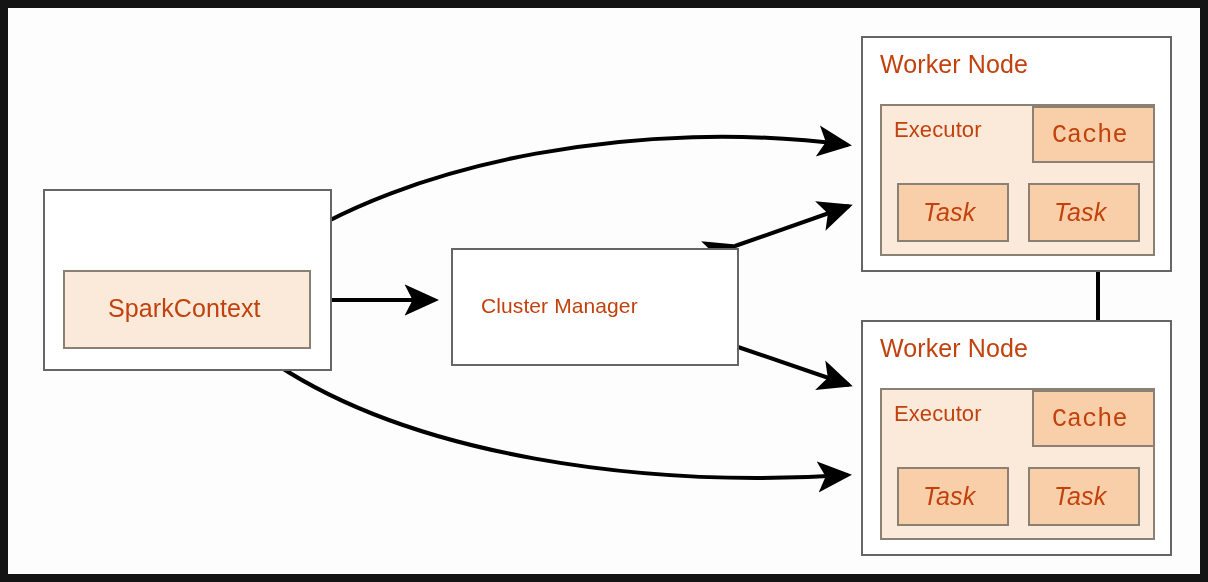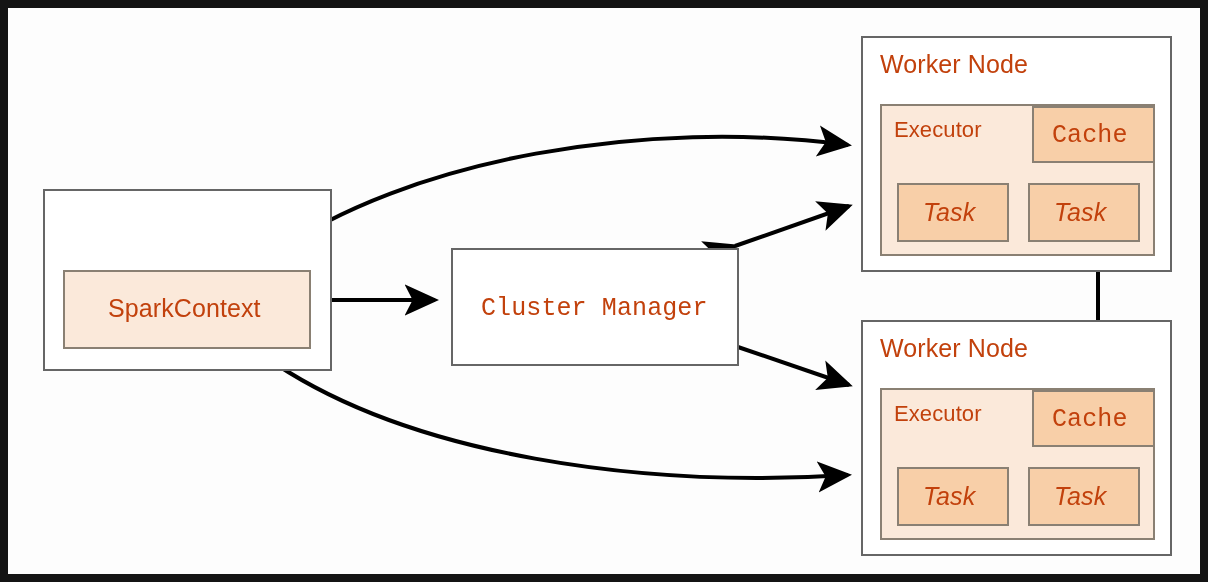--- a/index.html
+++ b/index.html
@@ -55,22 +55,21 @@
     left: 100px; top: 286px;
     font-size: 25px;
   }
   
   #cluster-manager {
     left: 443px; top: 240px;
     width: 288px; height: 118px;
   }
   #cluster-manager-label {
     left: 473px; top: 286px;
-    font-size: 25px;
-    font-family: Liberation Mono, monospace;
+    font-size: 21px;
   }
   
   .worker-node {
     left: 853px;
     width: 311px;
   }
   #worker-node-1 { top: 28px; height: 236px; }
   #worker-node-2 { top: 312px; height: 236px; }
   .worker-node-label {
     left: 872px;

